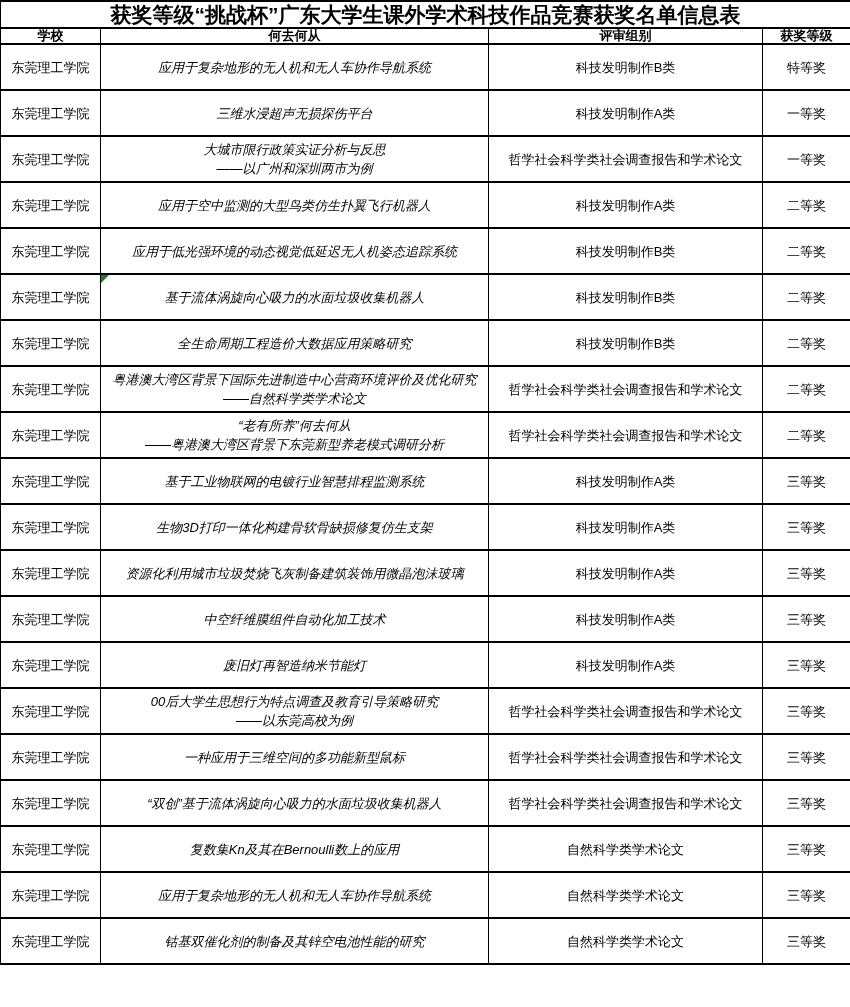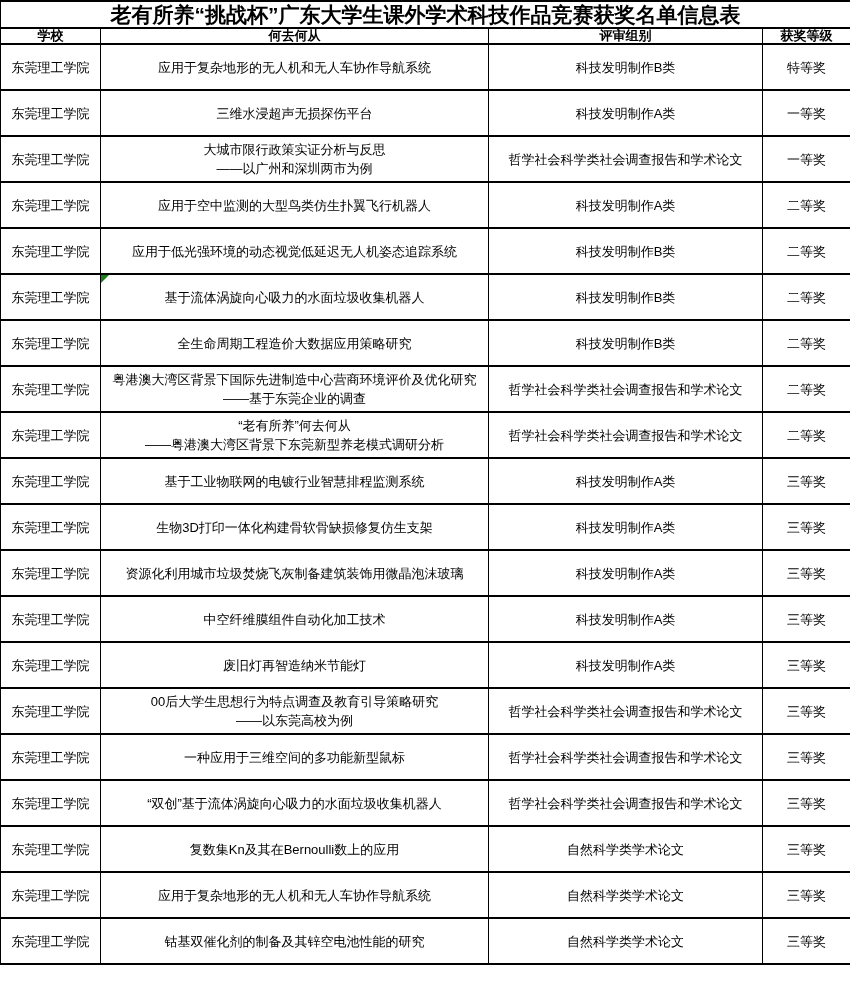--- a/index.html
+++ b/index.html
@@ -46,20 +46,21 @@
     margin-left: 36px;
   }
   tr.data-row td {
     font-size: 13px;
     height: 46px;
     line-height: 1.5;
   }
   td.work {
     white-space: pre-line;
     position: relative;
+    font-style: italic;
   }
   td.award {
     font-size: 16px;
   }
   .cell-flag {
     position: absolute;
     top: 0;
     left: 0;
     width: 0;
     height: 0;
@@ -72,21 +73,21 @@
 
 <table class="awards">
   <colgroup>
     <col style="width:100px">
     <col style="width:388px">
     <col style="width:274px">
     <col style="width:88px">
   </colgroup>
   <thead>
     <tr class="title-row">
-      <th colspan="4">老有所养“挑战杯”广东大学生课外学术科技作品竞赛获奖名单信息表</th>
+      <th colspan="4">获奖等级“挑战杯”广东大学生课外学术科技作品竞赛获奖名单信息表</th>
     </tr>
     <tr class="header-row">
       <th>学校</th>
       <th>何去何从</th>
       <th>评审组别</th>
       <th>获奖等级</th>
     </tr>
   </thead>
   <tbody>
       <tr class="data-row">
@@ -128,21 +129,21 @@
       </tr>
       <tr class="data-row">
         <td>东莞理工学院</td>
         <td class="work">全生命周期工程造价大数据应用策略研究</td>
         <td>科技发明制作B类</td>
         <td class="award">二等奖</td>
       </tr>
       <tr class="data-row">
         <td>东莞理工学院</td>
         <td class="work">粤港澳大湾区背景下国际先进制造中心营商环境评价及优化研究
-——基于东莞企业的调查</td>
+——自然科学类学术论文</td>
         <td>哲学社会科学类社会调查报告和学术论文</td>
         <td class="award">二等奖</td>
       </tr>
       <tr class="data-row">
         <td>东莞理工学院</td>
         <td class="work">“老有所养”何去何从
 ——粤港澳大湾区背景下东莞新型养老模式调研分析</td>
         <td>哲学社会科学类社会调查报告和学术论文</td>
         <td class="award">二等奖</td>
       </tr>

